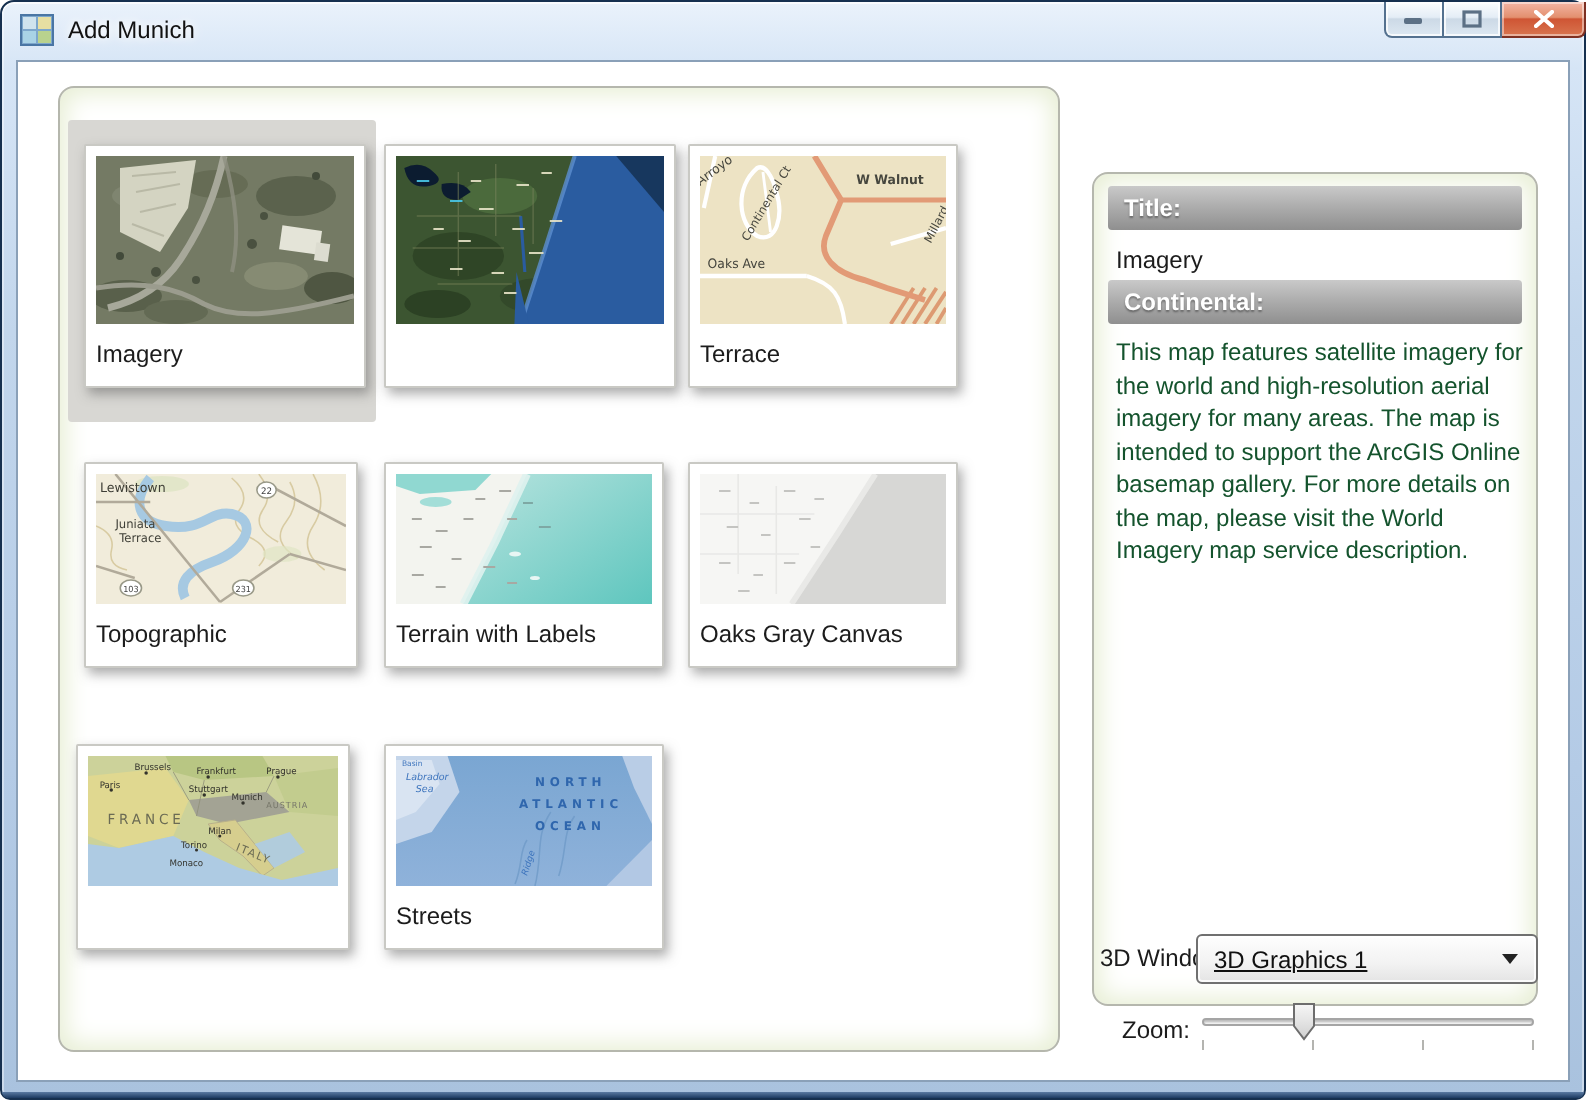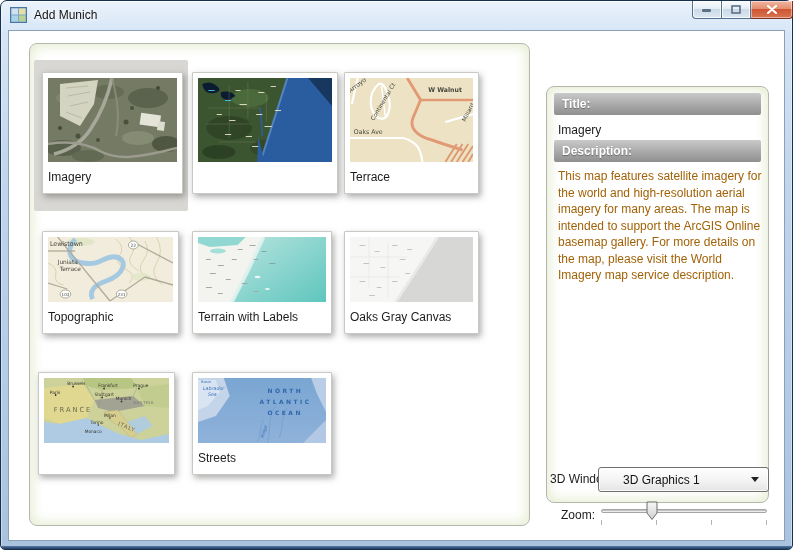--- a/index.html
+++ b/index.html
@@ -36,27 +36,27 @@
         box-shadow:2px 3px 6px rgba(90,90,90,.5);}
   .thumb{width:100%;overflow:hidden;background:#eee;}
   .thumb svg{display:block;width:100%;height:100%;}
   .card-label{margin-top:8px;font-size:12px;color:#1c1c1c;white-space:nowrap;overflow:hidden;}
 
   .section-header{position:absolute;left:7px;right:7px;height:22px;border-radius:2px;
         background:linear-gradient(180deg,#c9c9c9 0%,#ababab 50%,#8f8f8f 100%);
         color:#fff;font-weight:bold;font-size:12px;line-height:22px;padding-left:8px;
         text-shadow:0 1px 1px rgba(0,0,0,.35);}
   .detail-value{position:absolute;left:11px;font-size:12px;color:#1c1c1c;}
-  .description-text{position:absolute;left:11px;right:6px;font-size:12px;line-height:16.5px;color:#a16207;}
+  .description-text{position:absolute;left:11px;right:6px;font-size:12px;line-height:16.5px;color:#14532d;}
 
   .ctl-label{position:absolute;font-size:12px;color:#1c1c1c;}
   .combobox{position:absolute;left:589px;top:436px;width:171px;height:25px;border:1px solid #707070;border-radius:3px;
         background:linear-gradient(180deg,#fefefe 0%,#f2f2f2 60%,#e4e4e4 100%);
         box-shadow:inset 0 0 0 1px rgba(255,255,255,.8);display:flex;align-items:center;}
-  .combobox-value{flex:1;font-size:12px;color:#111;padding-left:24px;white-space:nowrap;overflow:hidden;}
+  .combobox-value{flex:1;font-size:12px;color:#111;padding-left:8px;white-space:nowrap;overflow:hidden;text-decoration:underline;}
   .combo-arrow{width:0;height:0;border-left:4px solid transparent;border-right:4px solid transparent;
         border-top:5px solid #222;margin-right:9px;}
 
   .slider{position:absolute;left:592px;top:469px;width:166px;height:32px;}
   .slider-track{position:absolute;left:0;right:0;top:9px;height:4px;border:1px solid #a5a5a5;border-radius:2px;
         background:linear-gradient(180deg,#dcdcdc,#f4f4f4);box-shadow:inset 0 1px 1px rgba(0,0,0,.15);}
   .slider-thumb{position:absolute;top:1px;width:12px;height:20px;}
   .slider-ticks{position:absolute;left:0;right:0;top:20px;height:6px;}
   .tick{position:absolute;top:0;width:1px;height:5px;background:#b4b4b0;}
 </style>
@@ -384,21 +384,21 @@
           </svg>
         </div>
         <div class="card-label">Streets</div>
       </div>
 
     </div>
 
     <div class="panel details-panel">
       <div class="section-header" style="top:6px">Title:</div>
       <div class="detail-value" style="top:36px">Imagery</div>
-      <div class="section-header" style="top:53px">Description:</div>
+      <div class="section-header" style="top:53px">Continental:</div>
       <div class="description-text" style="top:81px">This map features satellite imagery for the world and high-resolution aerial imagery for many areas.  The map is intended to support the ArcGIS Online basemap gallery. For more details on the map, please visit the World Imagery map service description.</div>
     </div>
 
     <div class="ctl-label" style="left:541px;top:441px">3D Window:</div>
     <div class="combobox">
       <span class="combobox-value">3D Graphics 1</span>
       <span class="combo-arrow"></span>
     </div>
 
     <div class="ctl-label" style="left:552px;top:477px">Zoom:</div>

